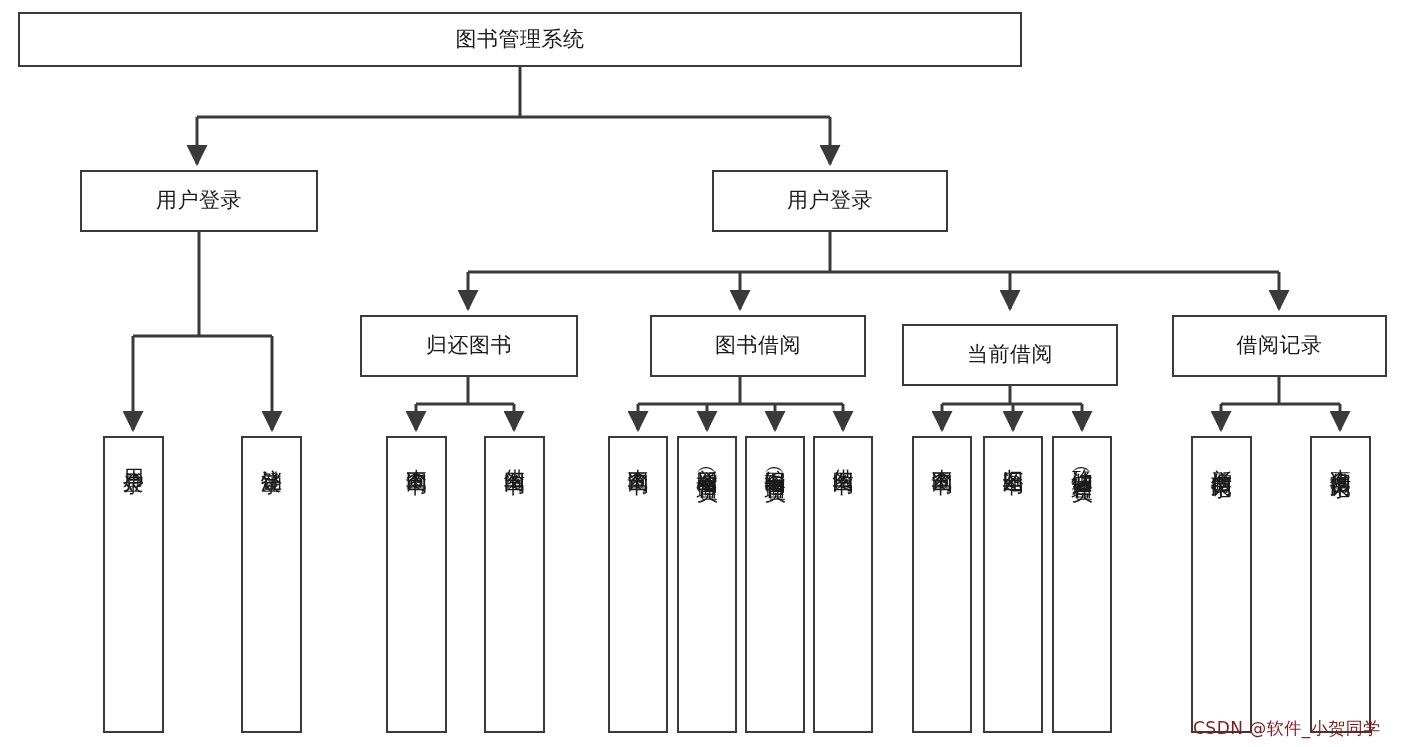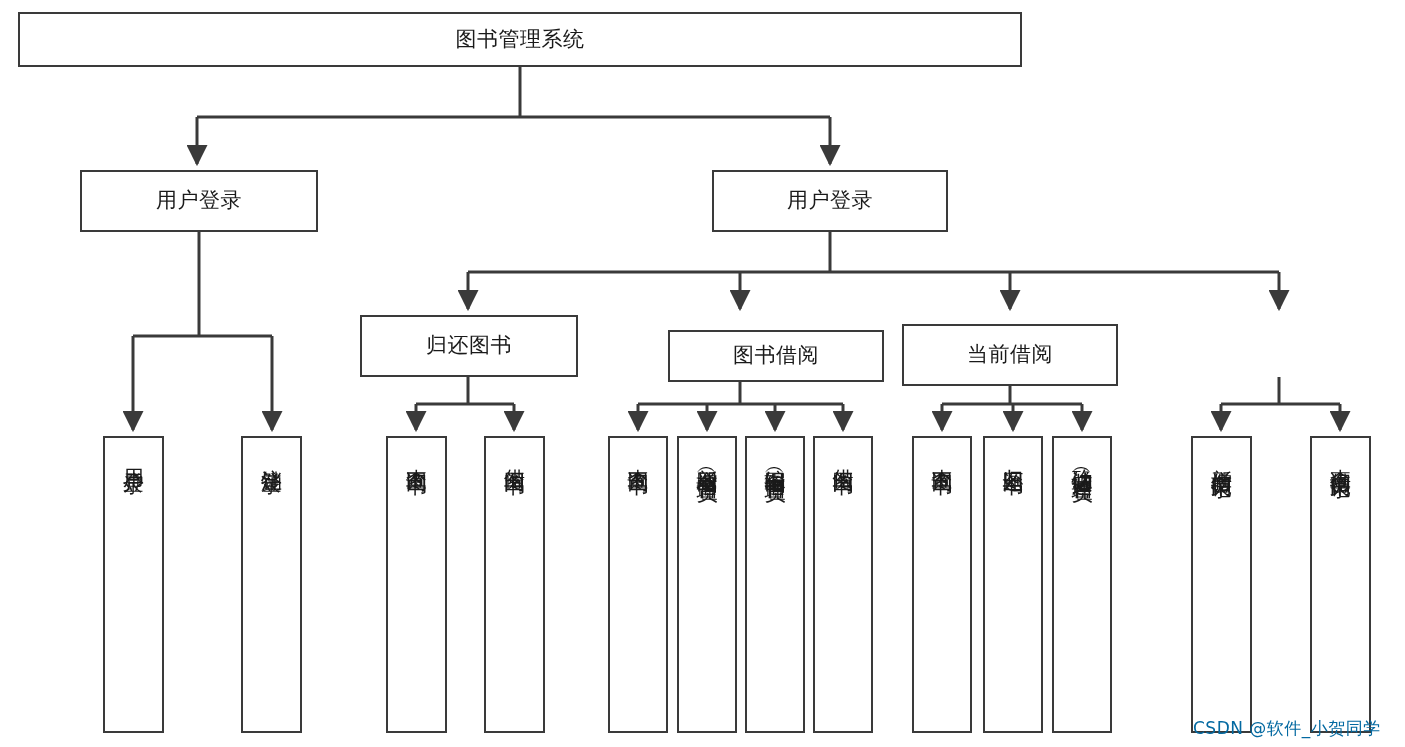--- a/index.html
+++ b/index.html
@@ -55,21 +55,21 @@
     writing-mode: vertical-rl;
     text-orientation: upright;
     letter-spacing: 2px;
     line-height: 1.05;
     white-space: nowrap;
     display: block;
   }
   .watermark {
     position: absolute;
     font-size: 17px;
-    color: #0369a1;
+    color: #7f1d1d;
     white-space: nowrap;
     letter-spacing: 0.5px;
   }
 </style>
 </head>
 <body>
 
 <div id="canvas">
 
   <svg id="edges" viewBox="0 0 1405 747" width="1405" height="747" xmlns="http://www.w3.org/2000/svg">
@@ -129,25 +129,28 @@
   <div class="node node-h" style="left:80px; top:170px; width:238px; height:62px;">
     <span>用户登录</span>
   </div>
   <div class="node node-h" style="left:712px; top:170px; width:236px; height:62px;">
     <span>用户登录</span>
   </div>
 
   <div class="node node-h" style="left:360px; top:315px; width:218px; height:62px;">
     <span>归还图书</span>
   </div>
-  <div class="node node-h" style="left:668px; top:315px; width:216px; height:52px;margin-top:15px;">
+  <div class="node node-h" style="left:650px; top:315px; width:216px; height:62px;">
     <span>图书借阅</span>
   </div>
   <div class="node node-h" style="left:902px; top:315px; width:216px; height:62px;margin-top:9px;">
     <span>当前借阅</span>
+  </div>
+  <div class="node node-h" style="left:1172px; top:315px; width:215px; height:62px;">
+    <span>借阅记录</span>
   </div>
 
   <div class="node node-v" style="left:103px; top:436px; width:61px; height:297px;">
     <span class="vtext">用户登录</span>
   </div>
   <div class="node node-v" style="left:241px; top:436px; width:61px; height:297px;">
     <span class="vtext">注销登录</span>
   </div>
 
   <div class="node node-v" style="left:386px; top:436px; width:61px; height:297px;">

